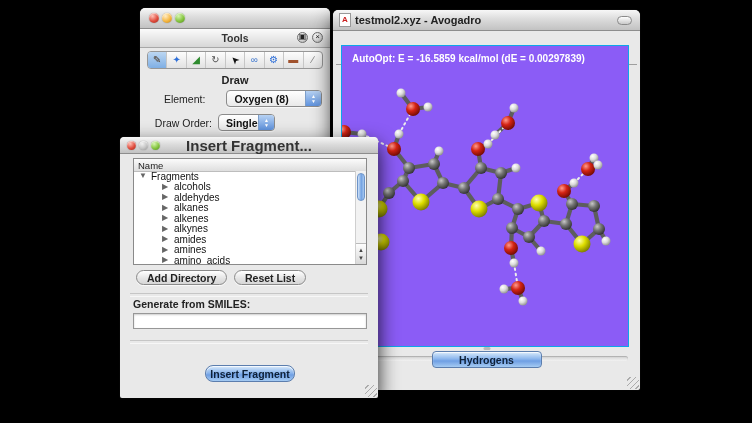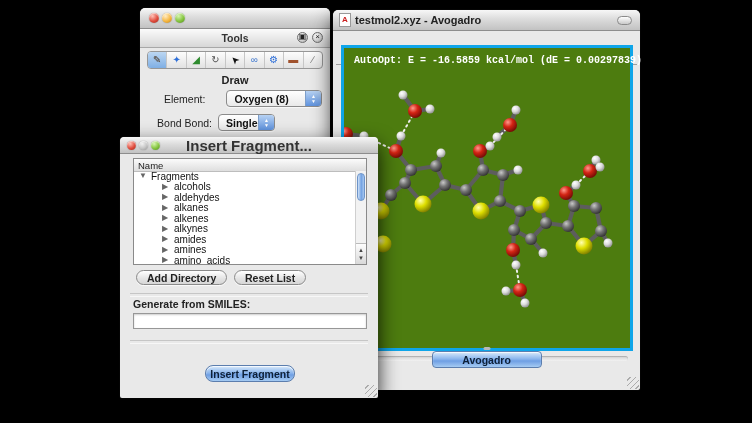--- a/index.html
+++ b/index.html
@@ -60,22 +60,22 @@
         border:1px solid #8a8a8a;background:linear-gradient(#ffffff,#c9c9c9);box-sizing:border-box;}
   .tabstrip{position:relative;height:15px;margin-top:20px;}
   .tabstrip::before{content:"";position:absolute;left:3px;right:3px;bottom:1px;border-top:1px solid #9f9f9f;}
   .tabs{position:absolute;left:50%;transform:translateX(-50%);bottom:-3px;display:flex;height:15px;
         border:1px solid #868686;border-radius:5px;overflow:hidden;background:#f3f3f3;
         box-shadow:0 1px 1px rgba(255,255,255,.5);}
   .tab{padding:0 11px;display:flex;align-items:center;font-size:10px;font-weight:600;color:#222;
        background:linear-gradient(#fdfdfd,#e0e0e0);border-right:1px solid #9a9a9a;}
   .tab:last-child{border-right:none;}
   .tab.active{background:linear-gradient(#a3c9ef,#5e96dd);color:#0c2a55;}
-  .gl-viewport{position:absolute;left:8px;top:35px;width:286px;height:300px;background:#4d7c0f;
-               border:3px solid #0ea5e9;box-sizing:content-box;font-family:Liberation Mono, monospace;}
+  .gl-viewport{position:absolute;left:8px;top:35px;width:286px;height:300px;background:#8b5cf6;
+               border:1px solid #0ea5e9;box-sizing:content-box;}
   .gl-overlay{position:absolute;left:10px;top:7px;font-size:10px;font-weight:bold;color:#fff;white-space:nowrap;}
   .bond{stroke:#5d5d5d;stroke-width:4.2;stroke-linecap:round;}
   .hbond{stroke:#ededed;stroke-width:2;stroke-dasharray:1.6 3.8;stroke-linecap:round;}
   .bottom-groove{position:absolute;left:12px;right:12px;top:346px;height:5px;border-radius:3px;
                  background:linear-gradient(#d2d2d2,#f2f2f2);box-shadow:inset 0 1px 1px rgba(0,0,0,.18);}
   .splitter-dot{position:absolute;left:50%;transform:translateX(-50%);top:337px;width:7px;height:3px;
                 border-radius:2px;background:#b9b9b9;}
   .aqua-btn{background:linear-gradient(#d8eafb,#8db7ed 45%,#6f9fe4 60%,#a5cbf3);
             border:1px solid #5c7eae;color:#0d2038;font-weight:bold;
             display:flex;align-items:center;justify-content:center;
@@ -173,21 +173,21 @@
       <span class="flabel">Element:</span>
       <div class="popup" style="width:106px;">
         <span>Oxygen (8)</span>
         <span class="popup-cap">
             <span>▲</span>
             <span>▼</span>
           </span>
       </div>
     </div>
     <div class="frow" style="margin-top:7px;">
-      <span class="flabel">Bond Bond:</span>
+      <span class="flabel">Draw Order:</span>
       <div class="popup" style="width:57px;">
         <span>Single</span>
         <span class="popup-cap">
             <span>▲</span>
             <span>▼</span>
           </span>
       </div>
     </div>
     <div class="frow" style="margin-top:6px;margin-left:22px;">
       <div class="checkbox"></div>
@@ -329,21 +329,21 @@
           <circle cx="264" cy="195" r="4.5" fill="url(#gH)"></circle>
           <circle cx="166" cy="77" r="7" fill="url(#gO)"></circle>
           <circle cx="172" cy="62" r="4.5" fill="url(#gH)"></circle>
           <circle cx="153" cy="89" r="4.5" fill="url(#gH)"></circle>
           <circle cx="39" cy="196" r="8.5" fill="url(#gS)"></circle>
         </svg>
       <div class="gl-overlay">AutoOpt: E = -16.5859 kcal/mol (dE = 0.00297839)</div>
     </div>
     <div class="bottom-groove"></div>
     <div class="splitter-dot"></div>
-    <div class="aqua-btn" id="messages-btn">Avogadro</div>
+    <div class="aqua-btn" id="messages-btn">Hydrogens</div>
     <div class="grip"></div>
   </div>
 
   <div class="window" id="frag-dlg">
     <div class="titlebar">
       <div class="tl red"></div>
       <div class="tl gray"></div>
       <div class="tl green"></div>
       <span class="dlg-title">Insert Fragment...</span>
     </div>

